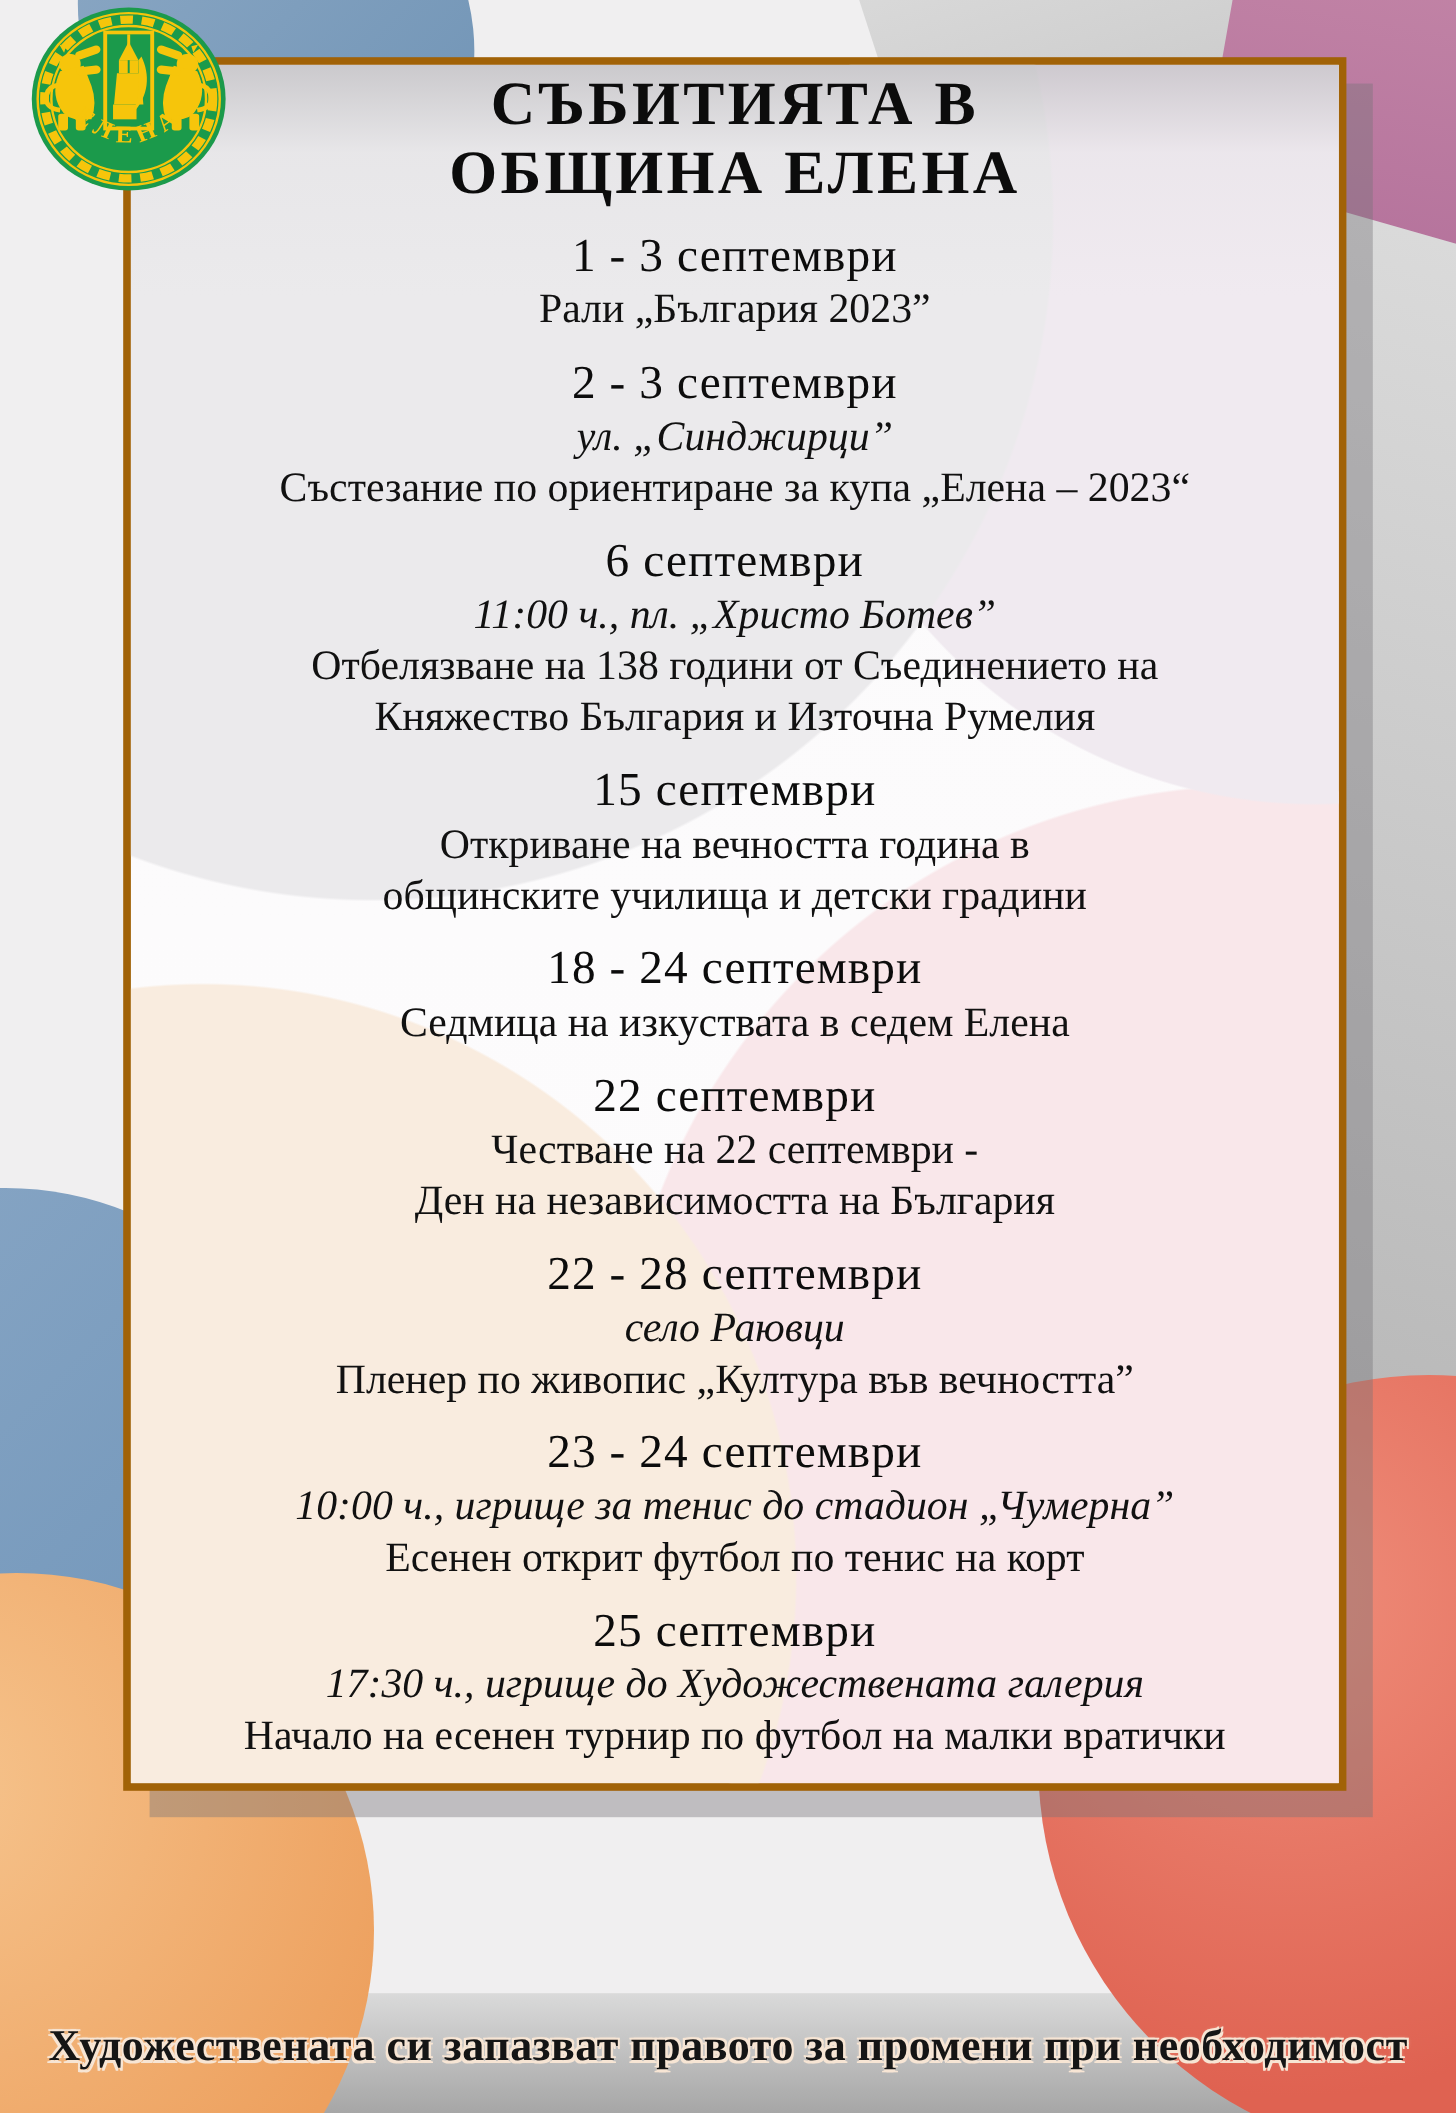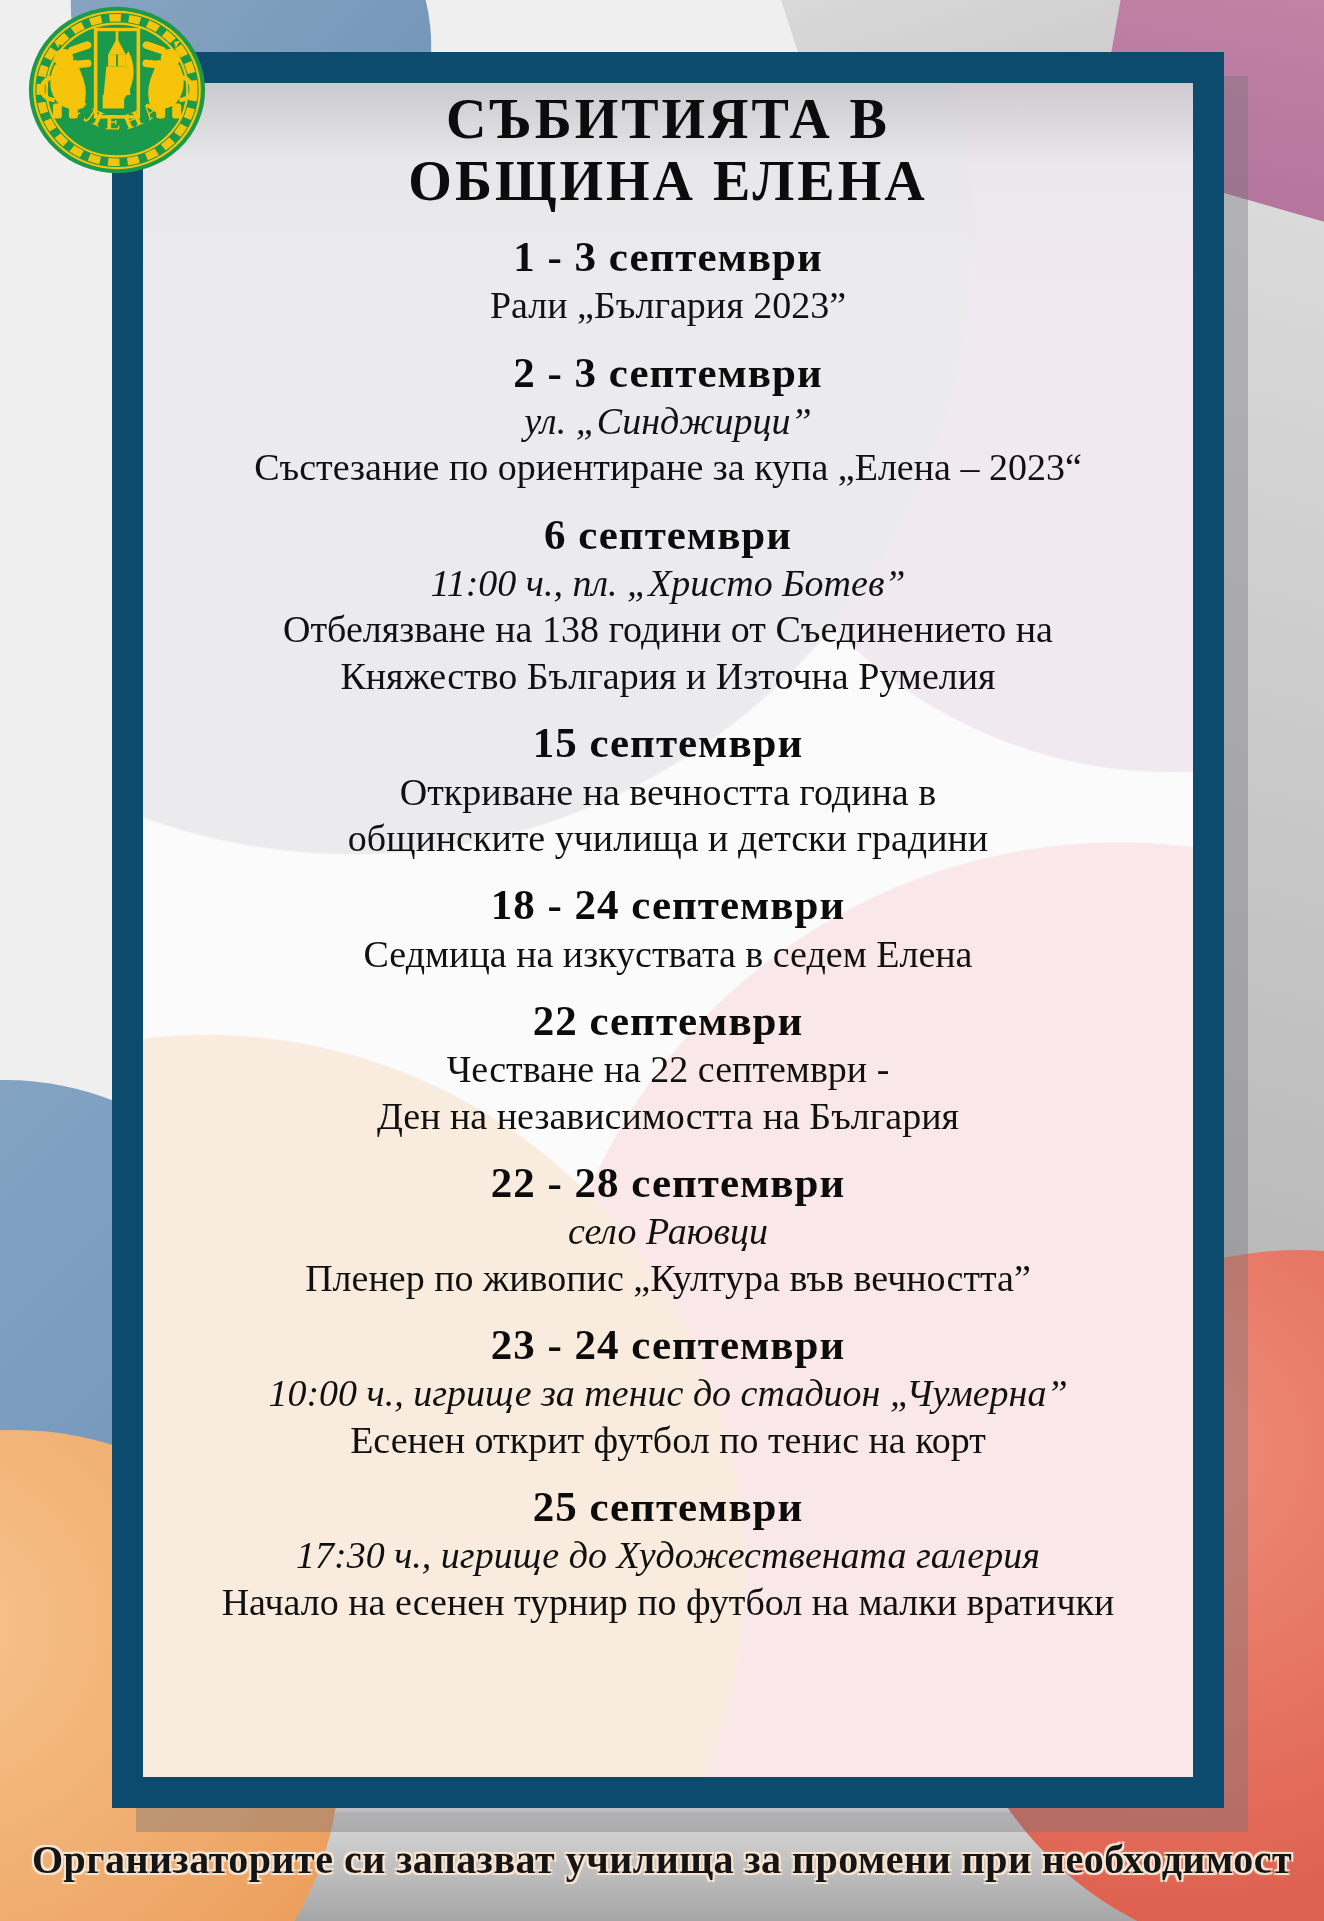--- a/index.html
+++ b/index.html
@@ -50,41 +50,41 @@
     z-index:1;
   }
   .blob-coral{
     right:-330px;top:1250px;width:710px;height:710px;border-radius:50%;
     background:radial-gradient(circle at 32% 28%,#ef8d7a,#df6251 65%);
     z-index:1;
   }
   
   .panel{
     position:absolute;z-index:2;
-    left:112px;top:52px;width:1112px;height:1756px;
-    background:#0c4a6e;
-    padding:31px;box-sizing:border-box;
+    left:112px;top:52px;width:1112px;height:1576px;
+    background:#a16207;
+    padding:7px;box-sizing:border-box;
     box-shadow:24px 24px 0 rgba(118,116,120,0.40);
   }
   .panel-inner{
     width:100%;height:100%;overflow:hidden;
     text-align:center;box-sizing:border-box;padding-top:6px;
     background:
       linear-gradient(180deg, rgba(158,156,161,0.42) 0px, rgba(219,218,221,0.22) 80px, rgba(255,255,255,0) 210px),
       radial-gradient(circle 620px at 20% 9%,  #ebeaec 0 99.6%, rgba(255,255,255,0) 100%),
       radial-gradient(circle 470px at 98% 13%, #f0eaf0 0 99.6%, rgba(255,255,255,0) 100%),
       radial-gradient(circle 540px at 6% 88%,  #f9ecdf 0 99.6%, rgba(255,255,255,0) 100%),
       radial-gradient(circle 580px at 93% 79%, #f9e7ea 0 99.6%, rgba(255,255,255,0) 100%),
       linear-gradient(180deg,#fbfafb,#fdfcfd);
   }
   .title{font-size:56px;font-weight:700;line-height:1.1;letter-spacing:3px;color:#0c0c0c;}
   .title div{white-space:nowrap;}
   .events{margin-top:8px;}
   .event{margin-top:21px;}
-  .event-date{font-size:43px;font-weight:700;line-height:1.12;margin:0;color:#0c0c0c;letter-spacing:1px;}
+  .event-date{font-size:43px;font-weight:400;line-height:1.12;margin:0;color:#0c0c0c;letter-spacing:1px;}
   .line{font-size:38px;line-height:1.17;margin:2px 0 0 0;color:#111;}
   .line.italic{font-style:italic;}
   
   .footer{
     position:absolute;z-index:3;left:0;right:0;top:1836px;
     text-align:center;
     font-size:40px;font-weight:700;color:#151515;letter-spacing:0.5px;
     text-shadow:
       -2px -2px 0 #f7e5d4, 2px -2px 0 #f7e5d4,
       -2px  2px 0 #f7e5d4, 2px  2px 0 #f7e5d4,
@@ -163,21 +163,21 @@
 
   <section class="event">
     <h2 class="event-date">25 септември</h2>
   <p class="line italic">17:30 ч., игрище до Художествената галерия</p>
             <p class="line">Начало на есенен турнир по футбол на малки вратички</p>
           </section>
 </div>
     </div>
   </div>
 
-  <div class="footer">Организаторите си запазват училища за промени при необходимост</div>
+  <div class="footer">Художествената си запазват правото за промени при необходимост</div>
 
   <svg class="logo" viewBox="0 0 200 200" preserveAspectRatio="none" xmlns="http://www.w3.org/2000/svg">
     <ellipse cx="100" cy="100" rx="99" ry="99" fill="#1b9a4b"></ellipse>
     <circle cx="100" cy="100" r="93" fill="none" stroke="#f6c50b" stroke-width="2.5"></circle>
     <circle cx="100" cy="100" r="86" fill="none" stroke="#f6c50b" stroke-width="9" stroke-dasharray="13 9"></circle>
     <circle cx="100" cy="100" r="79" fill="none" stroke="#f6c50b" stroke-width="2.5"></circle>
 
     <g>
       <rect x="76" y="28" width="48" height="104" fill="none" stroke="#f6c50b" stroke-width="4"></rect>
       <g fill="#f6c50b">

